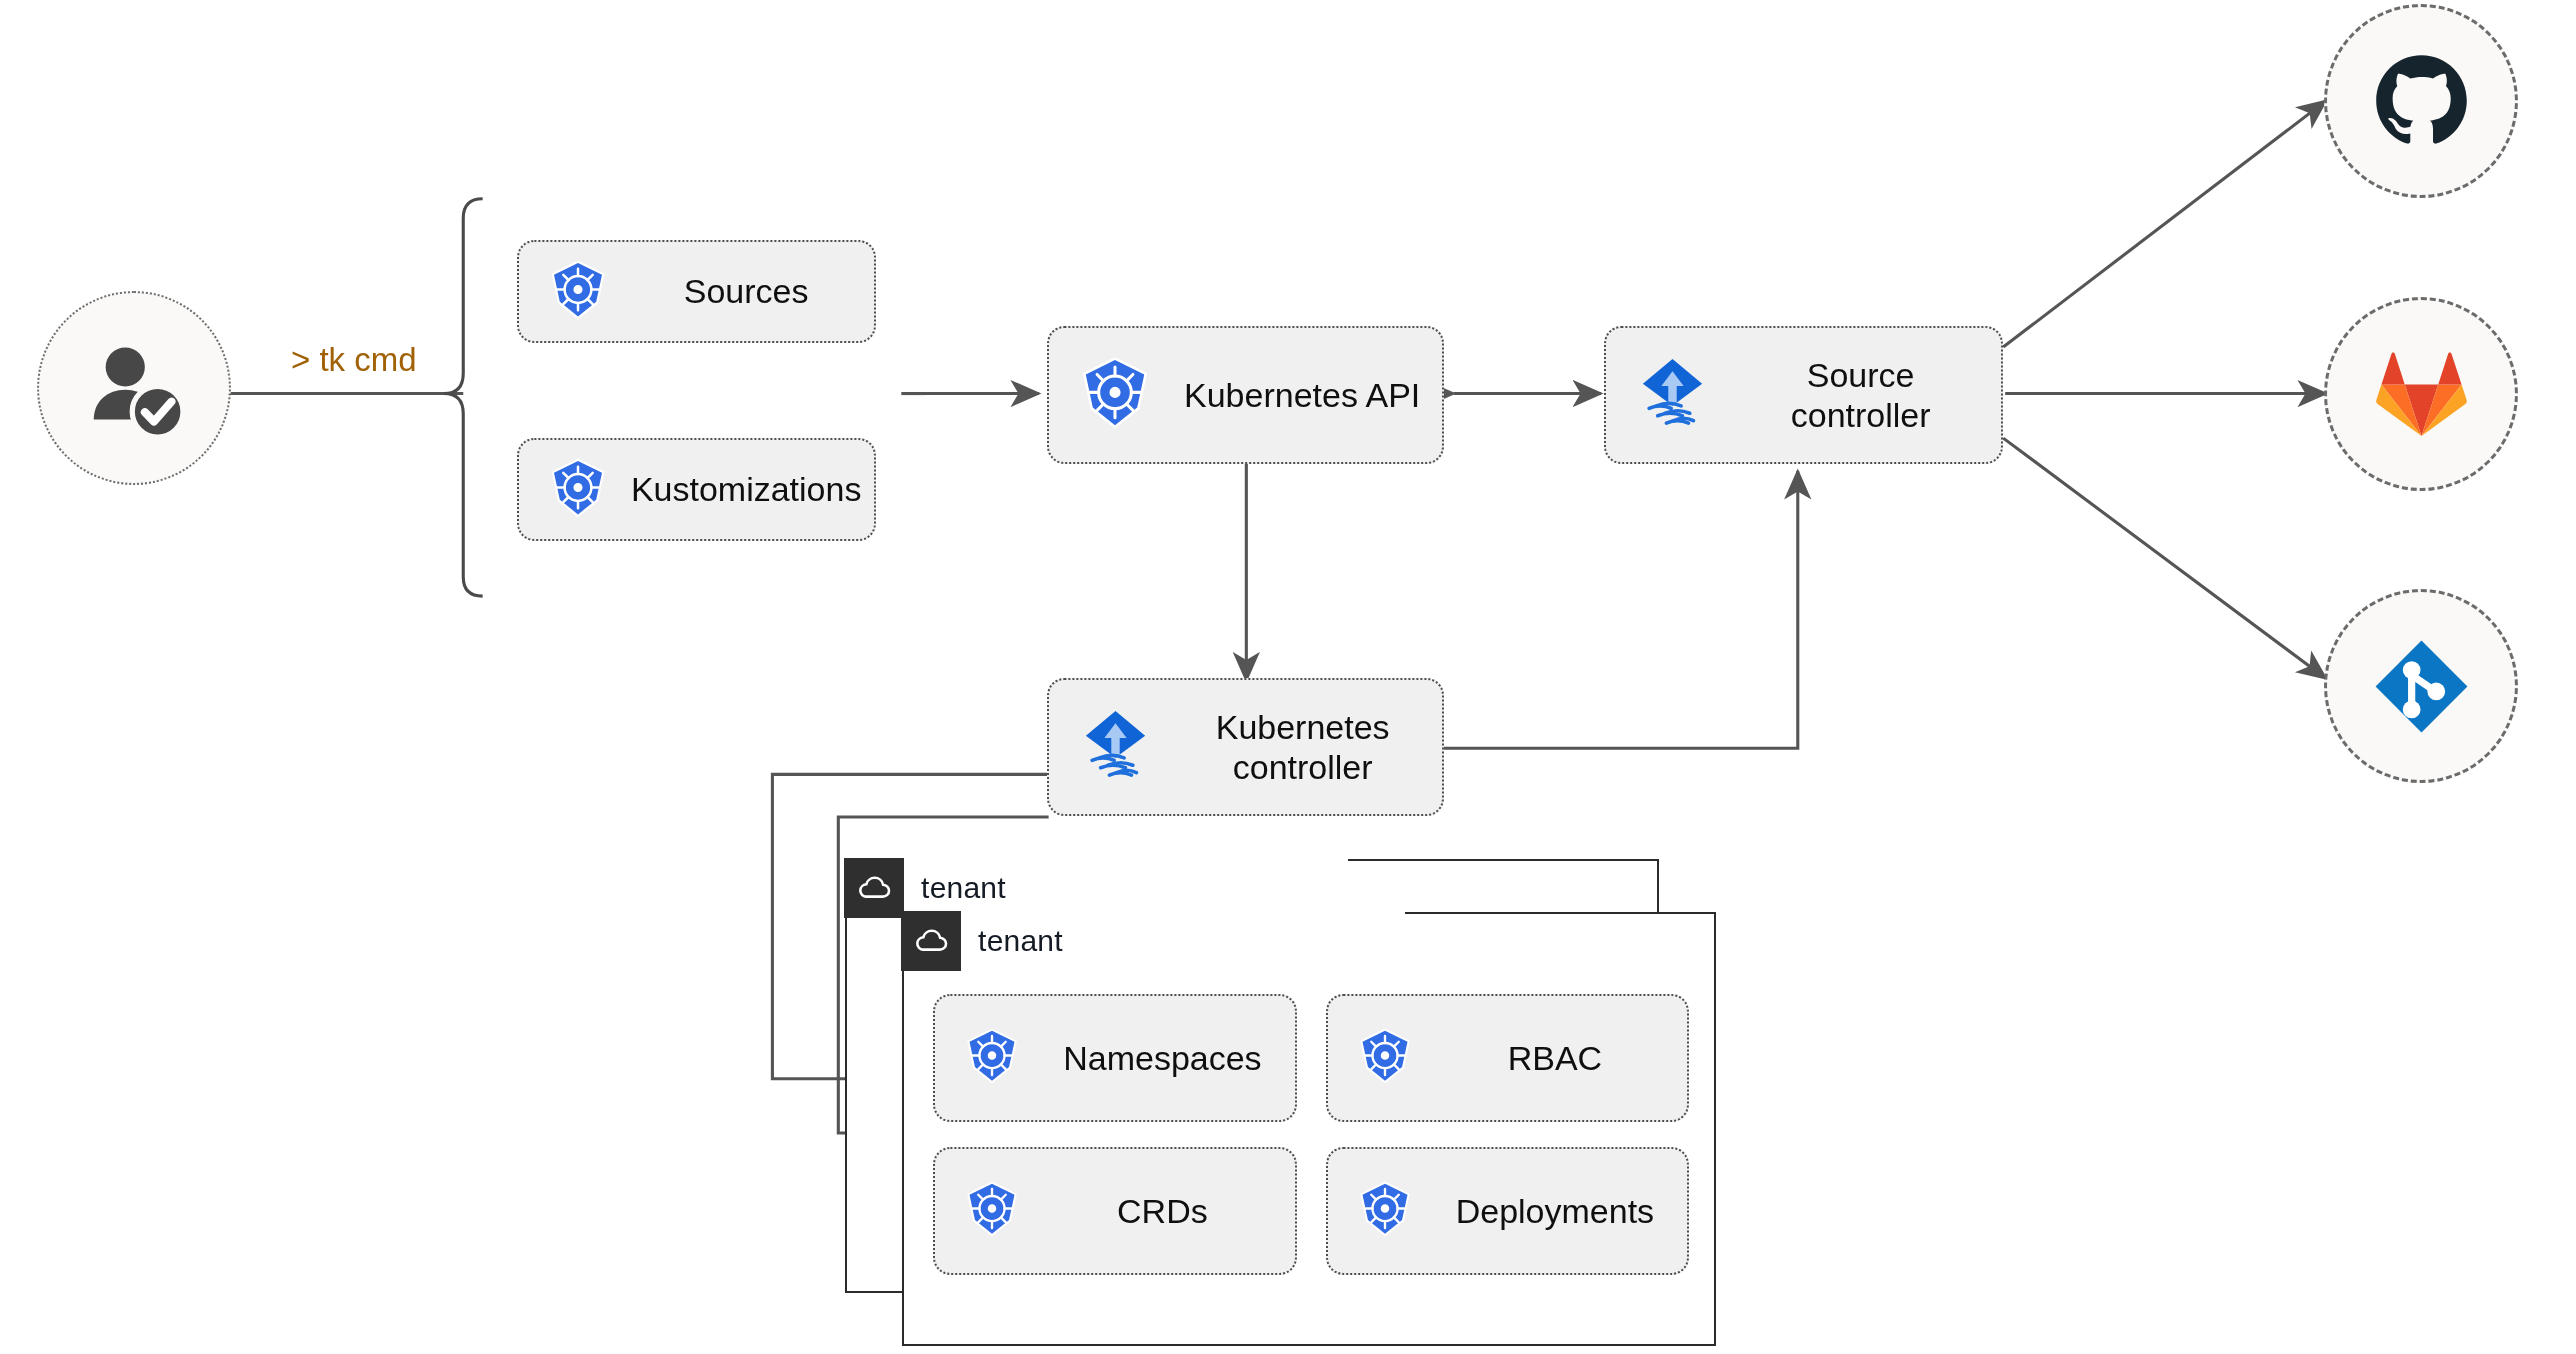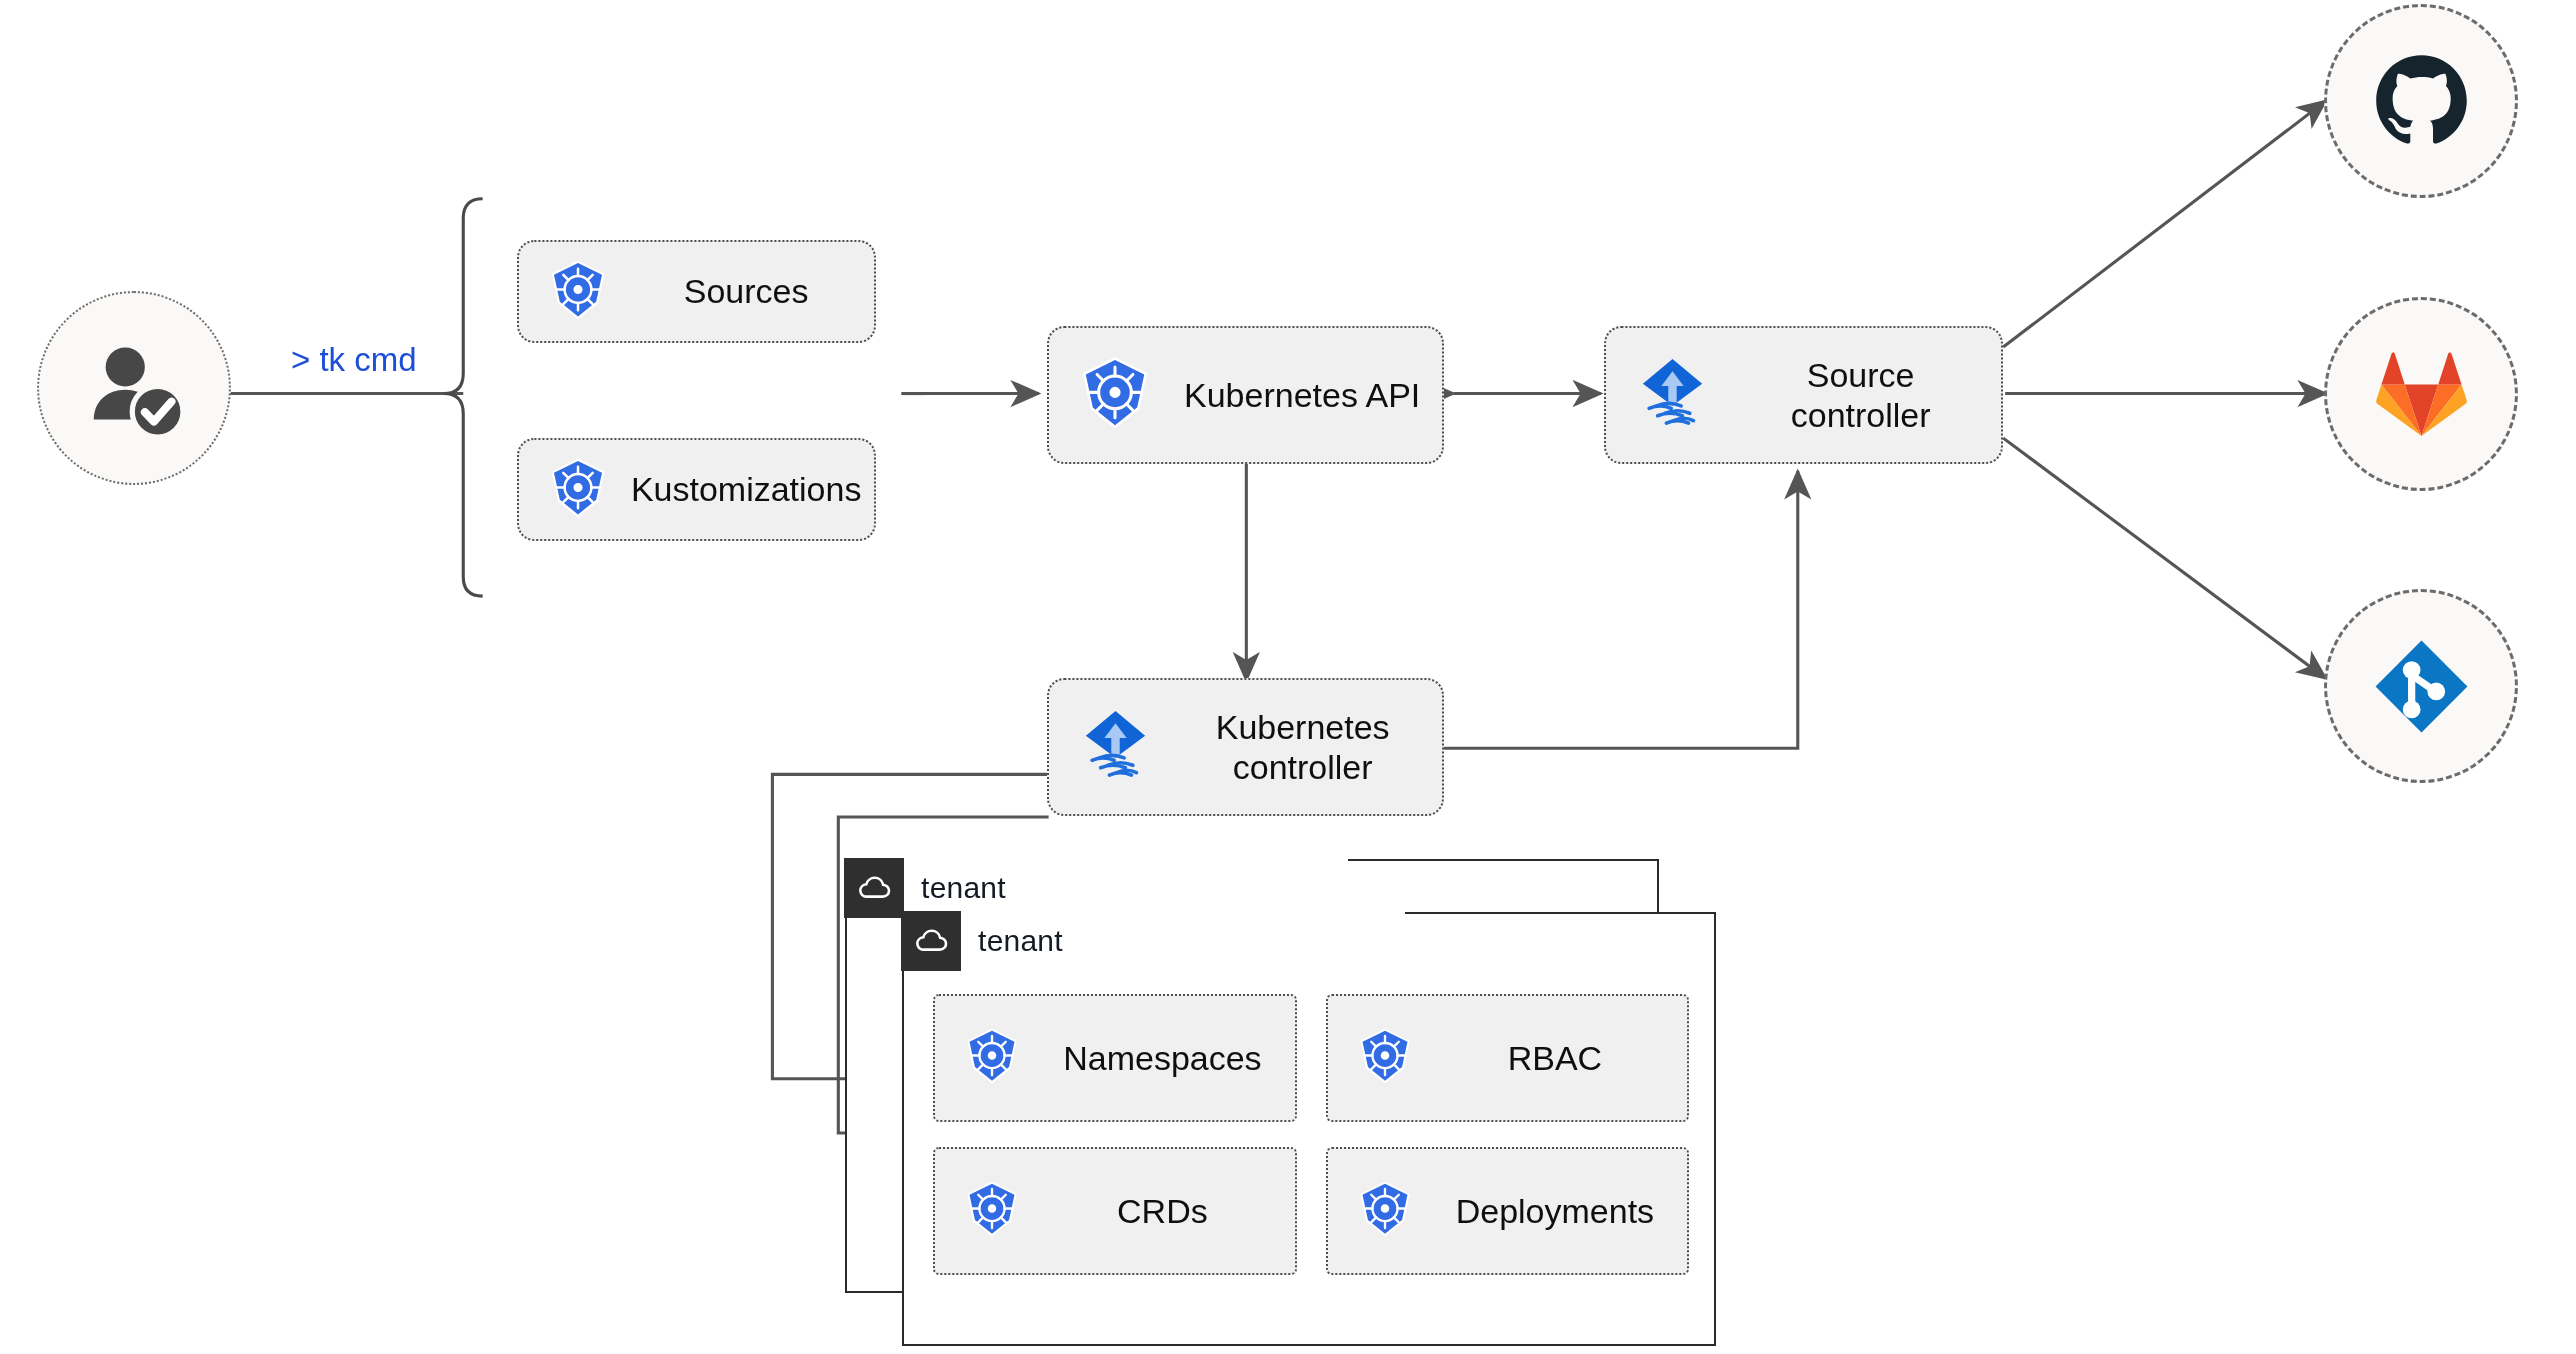--- a/index.html
+++ b/index.html
@@ -44,25 +44,25 @@
     width:60px;height:60px;background:#2f2f2f;
     display:flex;align-items:center;justify-content:center;
   }
   .tenant-tab .tname{
     font-size:30px;color:#141b24;padding-left:17px;letter-spacing:0.2px;
   }
   .tenant-grid{
     position:absolute;display:grid;grid-template-columns:1fr 1fr;
     gap:25px 29px;
   }
-  .tenant-grid .node{position:relative;left:auto;top:auto;width:auto;height:100%;border-radius:6px;}
+  .tenant-grid .node{position:relative;left:auto;top:auto;width:auto;height:100%;}
 
   
   .cmdlabel{
-    position:absolute;font-size:33px;color:#1d4ed8;white-space:nowrap;
+    position:absolute;font-size:33px;color:#a16207;white-space:nowrap;
   }
 </style>
 </head>
 <body>
 
 <div id="stage">
 
   <svg id="wires" viewBox="0 0 2658 1398">
     <defs>
       <marker id="ah" markerWidth="12" markerHeight="12" refX="9.2" refY="5" orient="auto">

